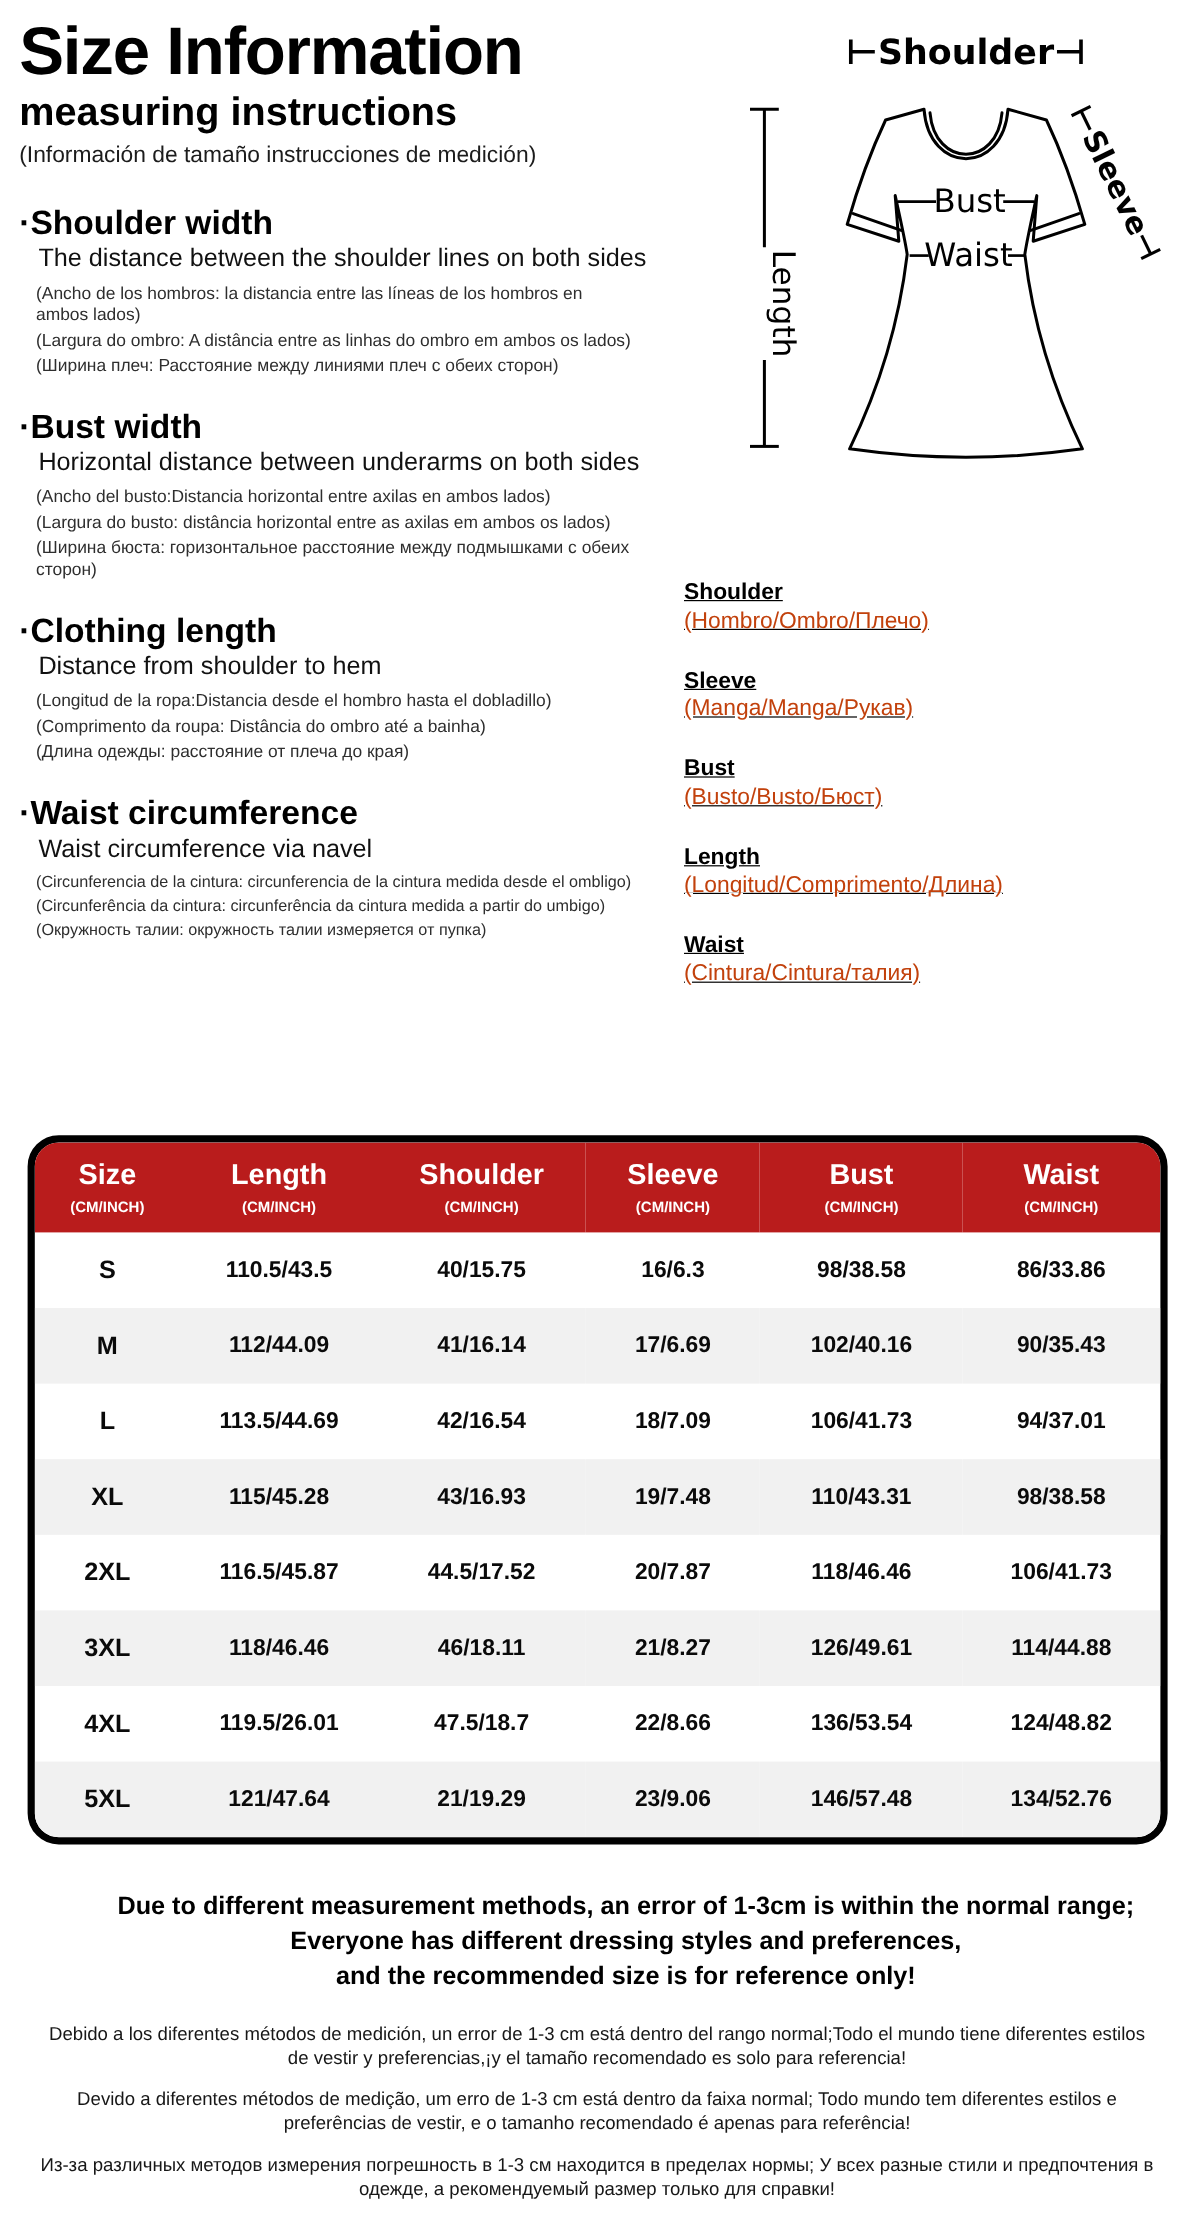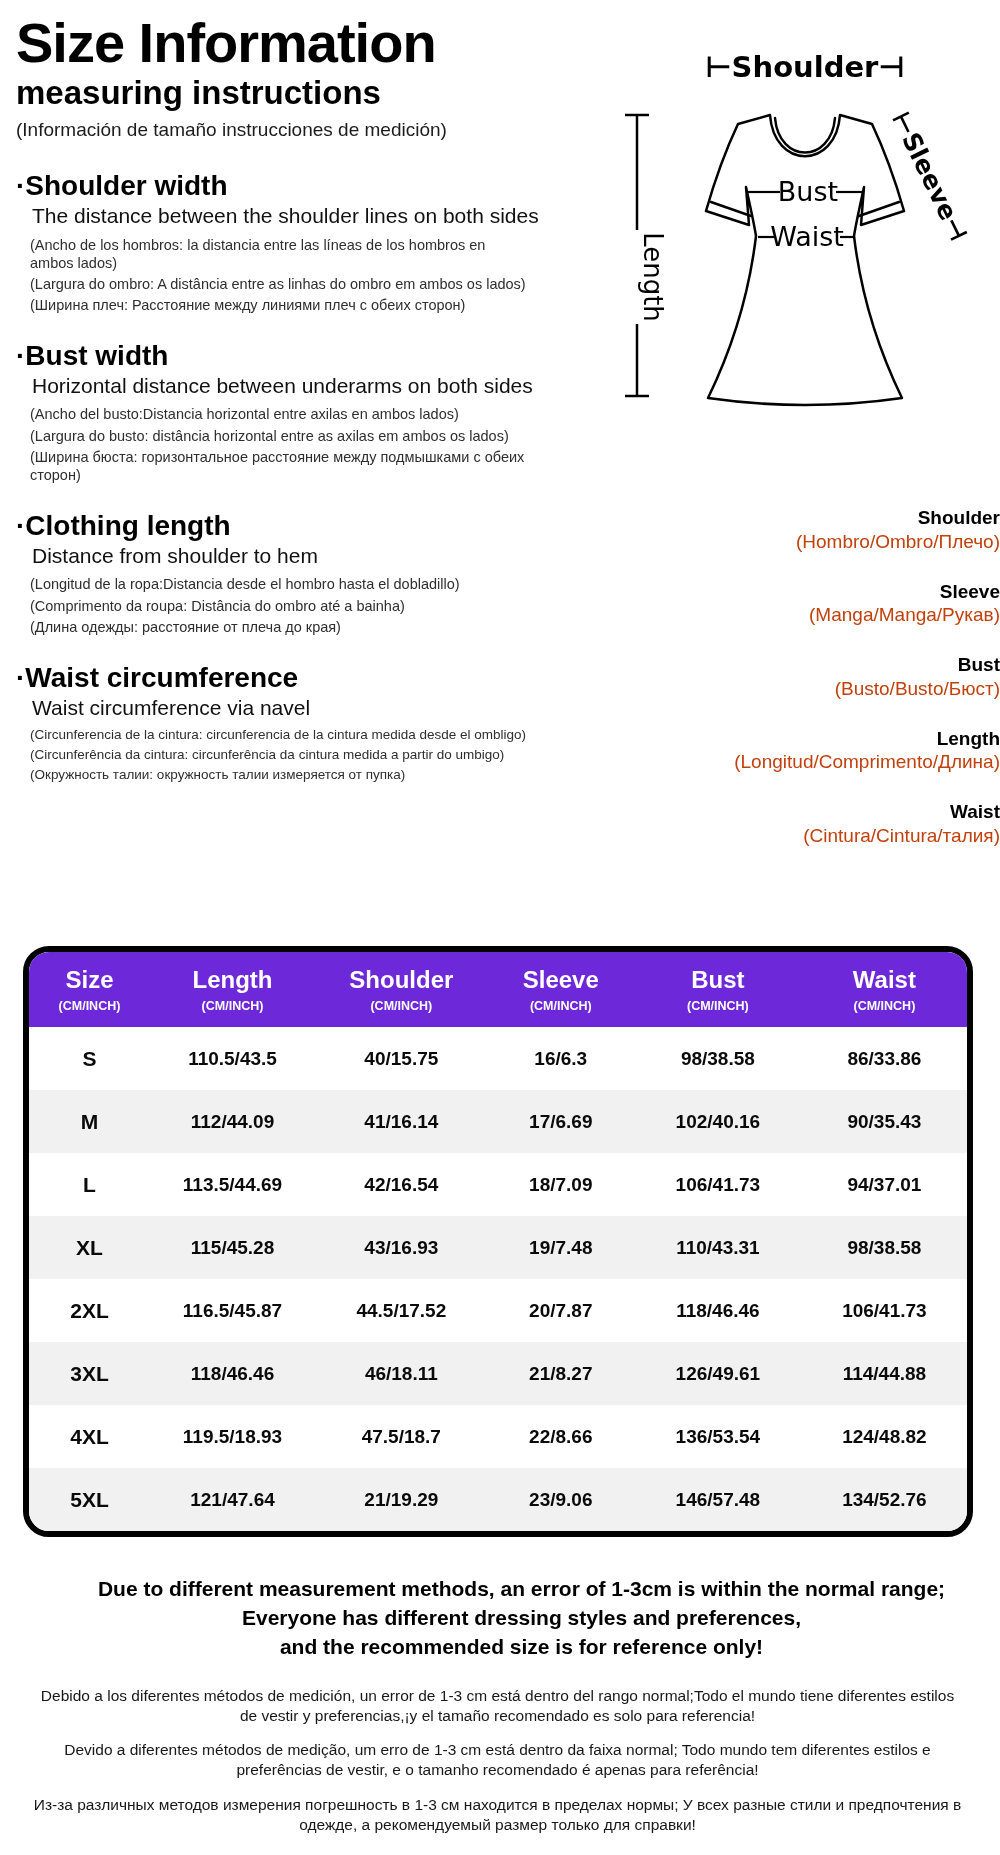--- a/index.html
+++ b/index.html
@@ -14,30 +14,30 @@
   .left-col { width:640px; }
   h1.title { font-size:56px; font-weight:700; letter-spacing:-1px; line-height:1.05; }
   h2.subtitle { font-size:33px; font-weight:700; line-height:1.1; margin-top:2px; }
   .subtitle-notes { margin-top:6px; font-size:19px; line-height:1.42; color:#1c1c1c; }
   .section { margin-top:26px; }
   .section h3 { font-size:28px; font-weight:700; line-height:1.15; }
   .section .desc { font-size:21px; line-height:1.25; margin:1px 0 6px 16px; color:#111; }
   .section .tr { font-size:14.5px; line-height:1.25; margin:0 0 3px 14px; max-width:500px; color:#2e2e2e; }
   .section.compact .tr { font-size:13.5px; max-width:620px; }
 
-  .right-col { position:absolute; left:570px; top:30px; width:430px; text-align:right; }
+  .right-col { position:absolute; left:570px; top:6px; width:430px; text-align:left;text-decoration:underline; }
   .right-col svg { display:block; }
   .legend { margin-top:6px; }
   .legend-item { margin-bottom:26px; line-height:1.25; }
   .legend-label { font-size:19px; font-weight:700; }
   .legend-tr { font-size:19px; color:#c2410c; }
 
   .size-table-wrap { width:950px; margin:30px auto 0; border:6px solid #000; border-radius:26px; overflow:hidden; background:#fff; }
   table { width:100%; border-collapse:collapse; table-layout:fixed; }
-  thead tr { background:#6d28d9; color:#fff; }
+  thead tr { background:#b91c1c; color:#fff; }
   thead th { padding:15px 0 13px; }
   .col-main { font-size:24px; font-weight:700; line-height:1.1; display:block; }
   .col-sub { font-size:12.5px; font-weight:700; line-height:1.1; display:block; margin-top:7px; }
   tbody td { text-align:center; height:63px; font-size:19px; font-weight:700; color:#0a0a0a; }
   tbody td.size-cell { font-size:21px; }
   tbody tr.alt { background:#f1f1f1; }
 
   .footer { margin-top:38px; text-align:center; }
   .notice-line { font-size:21px; font-weight:700; line-height:1.38;padding-left:48px; }
   .footer-paragraph { width:930px; margin:14px auto 0; font-size:15.5px; line-height:1.3; color:#171717; }
@@ -246,21 +246,21 @@
         <tr class="alt">
           <td class="size-cell">3XL</td>
           <td>118/46.46</td>
           <td>46/18.11</td>
           <td>21/8.27</td>
           <td>126/49.61</td>
           <td>114/44.88</td>
         </tr>
         <tr>
           <td class="size-cell">4XL</td>
-          <td>119.5/18.93</td>
+          <td>119.5/26.01</td>
           <td>47.5/18.7</td>
           <td>22/8.66</td>
           <td>136/53.54</td>
           <td>124/48.82</td>
         </tr>
         <tr class="alt">
           <td class="size-cell">5XL</td>
           <td>121/47.64</td>
           <td>21/19.29</td>
           <td>23/9.06</td>

